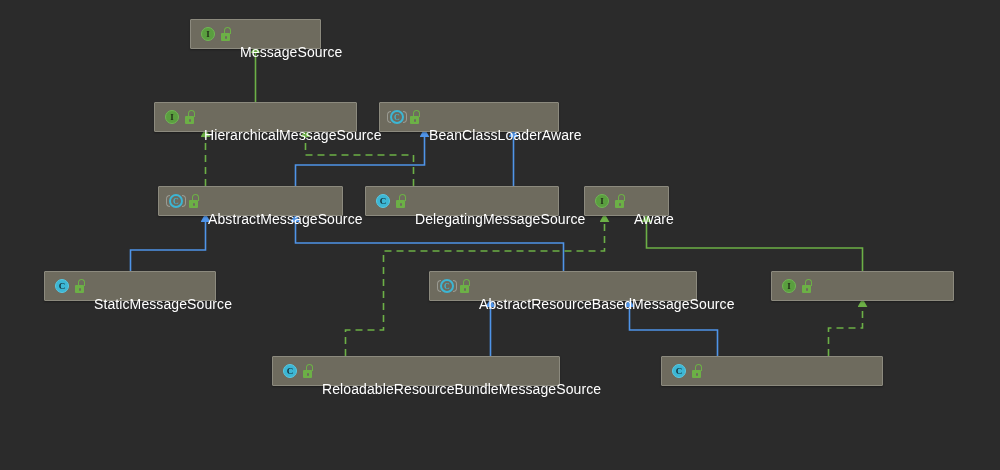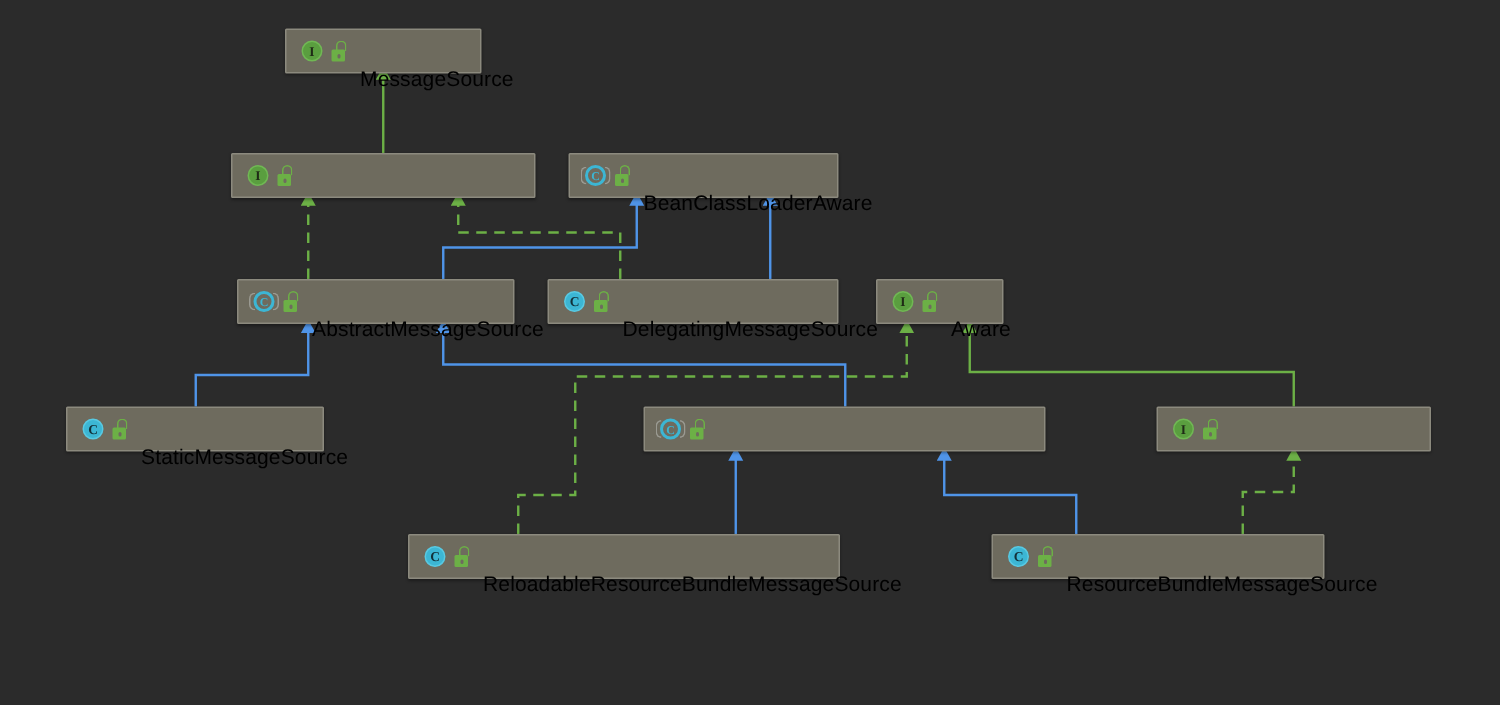--- a/index.html
+++ b/index.html
@@ -38,21 +38,21 @@
     box-sizing: border-box;
     height: 30px;
     padding: 0 11px 0 9px;
     background: #6e6b5e;
     border: 1px solid #8c8a7e;
     border-radius: 1px;
     box-shadow: 0 1px 2px rgba(0,0,0,0.35);
     white-space: nowrap;
   }
   .uml-node .node-label {
-    color: #000000;
+    color: #ffffff;
     font-size: 14px;
     line-height: 14px;
     letter-spacing: 0.1px;
     margin-top: 36px;
   }
   
   .type-icon {
     position: relative;
     width: 16px;
     height: 16px;
@@ -199,20 +199,21 @@
       </div>
       <div class="uml-node" style="left: 154px; top: 102px; width: 203px;">
         <span class="type-icon iface">
           <span class="disc">I</span>
         </span>
         <span class="vis-icon">
           <span class="shackle"></span>
           <span class="body"></span>
           <span class="keyhole"></span>
         </span>
+        <span class="node-label">HierarchicalMessageSource</span>
       </div>
       <div class="uml-node" style="left: 379px; top: 102px; width: 180px;">
         <span class="type-icon abs">
           <span class="disc">C</span>
         </span>
         <span class="vis-icon">
           <span class="shackle"></span>
           <span class="body"></span>
           <span class="keyhole"></span>
         </span>
@@ -264,20 +265,21 @@
       </div>
       <div class="uml-node" style="left: 429px; top: 271px; width: 268px;">
         <span class="type-icon abs">
           <span class="disc">C</span>
         </span>
         <span class="vis-icon">
           <span class="shackle"></span>
           <span class="body"></span>
           <span class="keyhole"></span>
         </span>
+        <span class="node-label">AbstractResourceBasedMessageSource</span>
       </div>
       <div class="uml-node" style="left: 771px; top: 271px; width: 183px;">
         <span class="type-icon iface">
           <span class="disc">I</span>
         </span>
         <span class="vis-icon">
           <span class="shackle"></span>
           <span class="body"></span>
           <span class="keyhole"></span>
         </span>
@@ -295,17 +297,16 @@
       </div>
       <div class="uml-node" style="left: 661px; top: 356px; width: 222px;">
         <span class="type-icon cls">
           <span class="disc">C</span>
         </span>
         <span class="vis-icon">
           <span class="shackle"></span>
           <span class="body"></span>
           <span class="keyhole"></span>
         </span>
-        <span class="node-label">ResourceBundleMessageSource</span>
       </div>
     </div>
 
 </div>
 
 </body></html>

